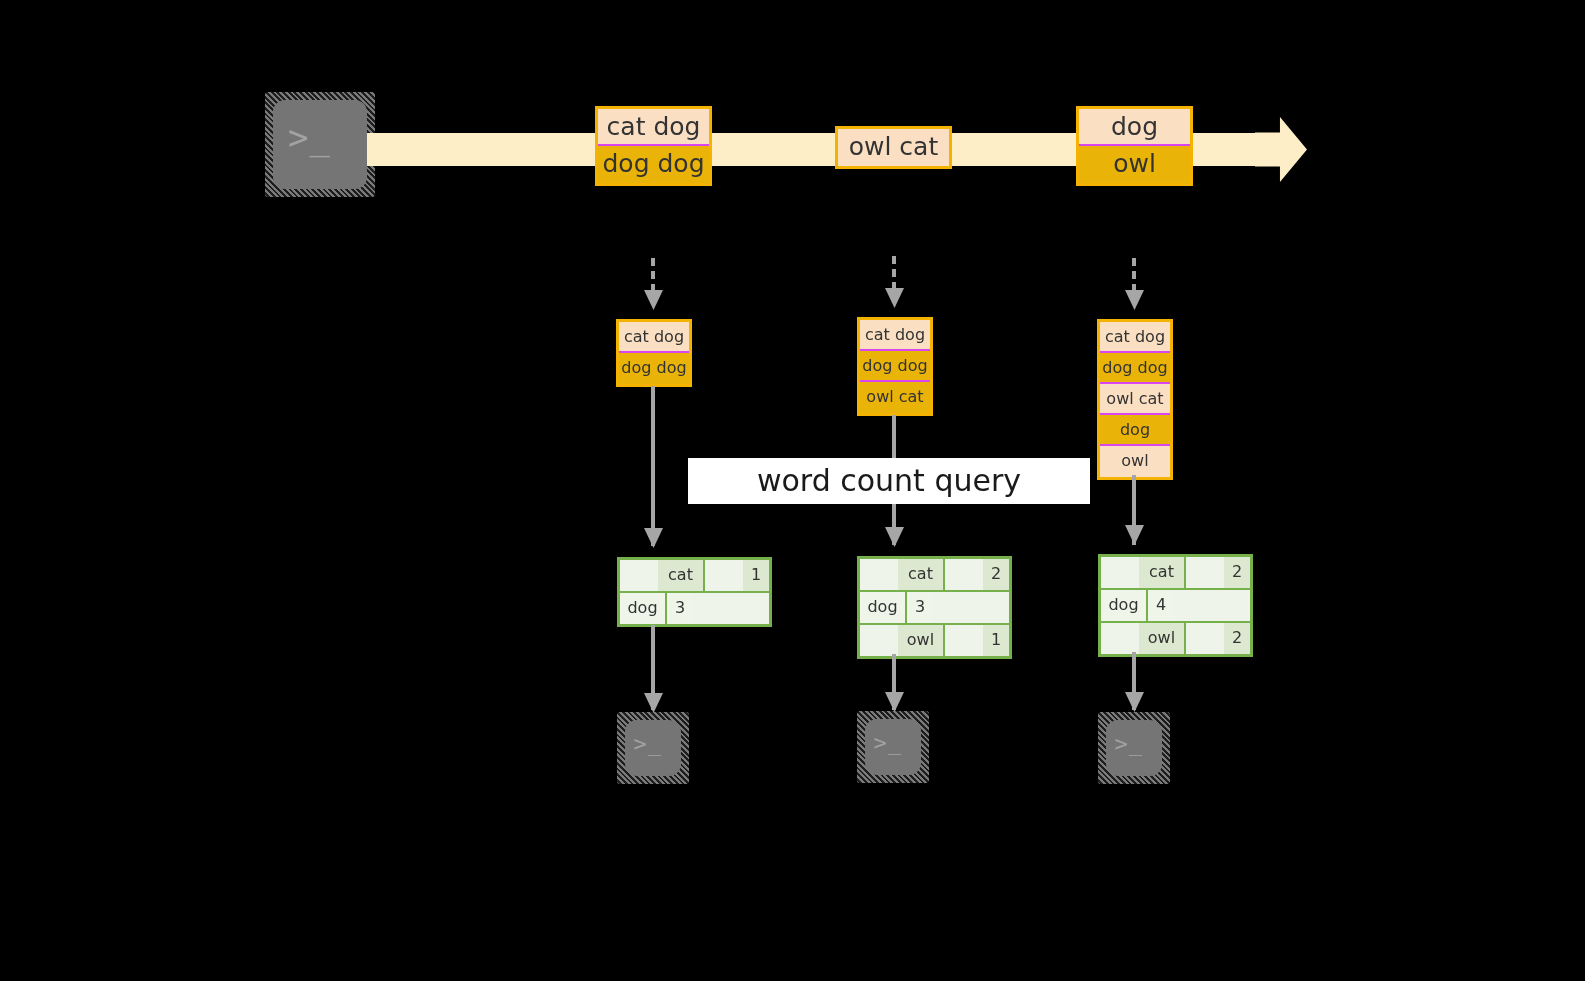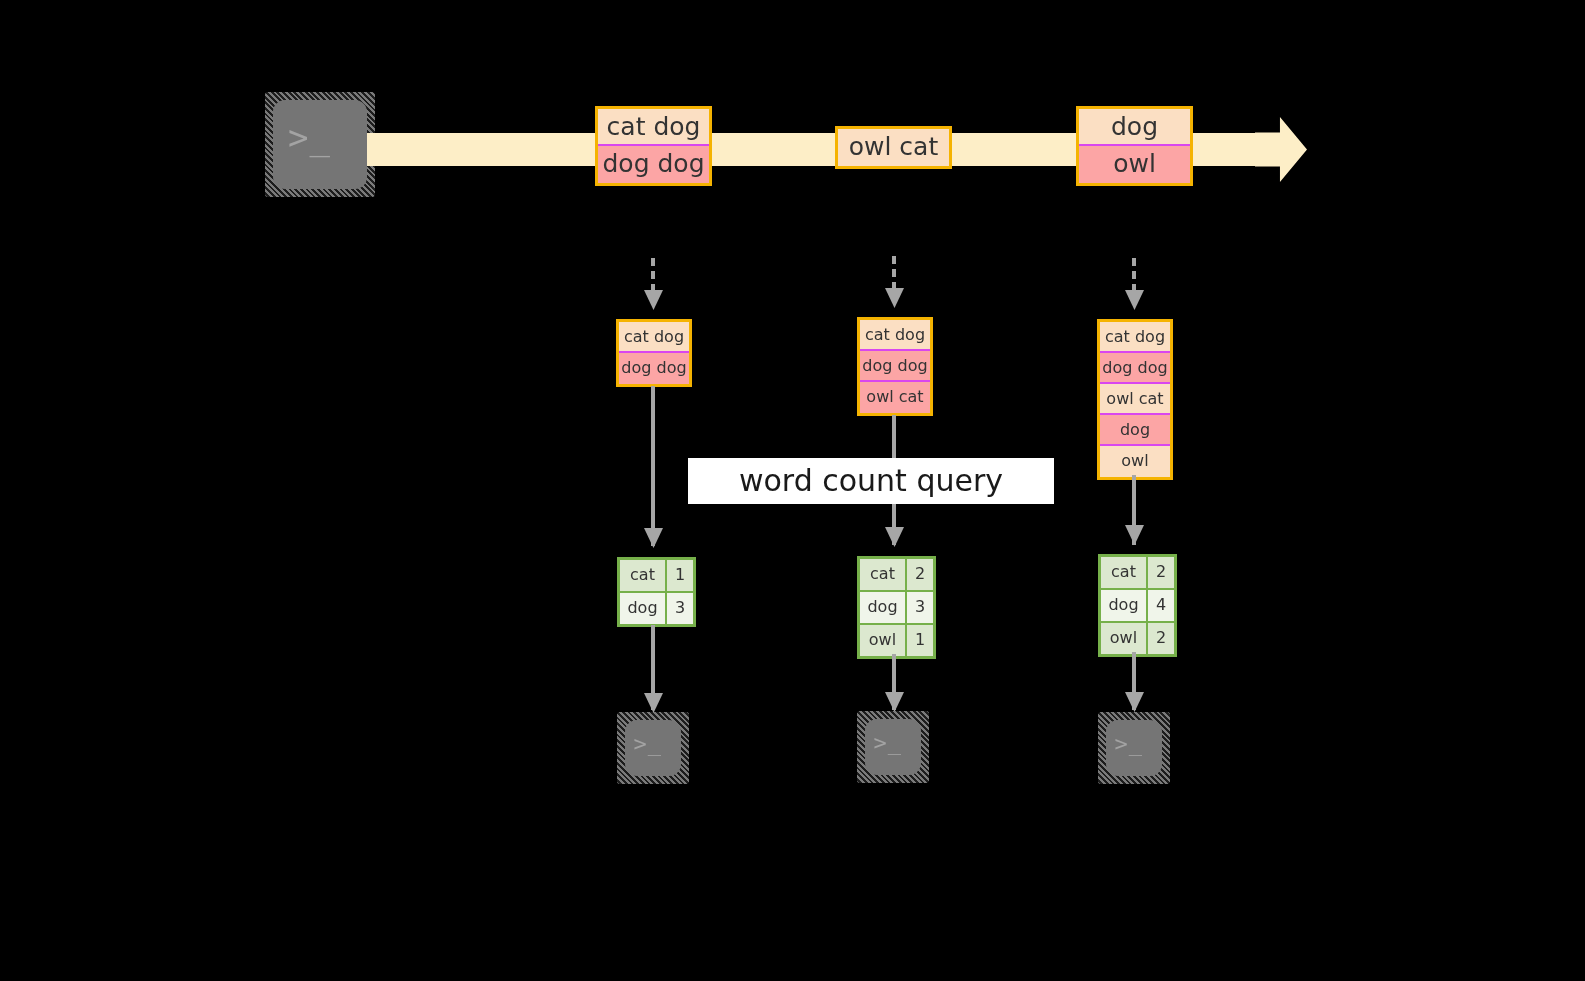--- a/index.html
+++ b/index.html
@@ -69,21 +69,21 @@
   }
   .rec-row {
     border-bottom: 2px solid #d946ef;
     text-align: center;
     color: #333;
     white-space: nowrap;
     overflow: hidden;
   }
   .rec-row:last-child { border-bottom: none; }
   .rec-row.dark { background: #fbdfc3; }
-  .rec-row.light { background: #fca5a5; }
+  .rec-row.light { background: #eab308; }
 
   
   .rec-big .rec-row {
     height: 37px; line-height: 35px; font-size: 25px;
   }
   .rec-b1 { left: 595px; top: 106px; width: 117px; }
   .rec-b2 { left: 835px; top: 126px; width: 117px; }
   .rec-b3 { left: 1076px; top: 106px; width: 117px; }
 
   
@@ -96,21 +96,21 @@
 
   
   .tbl {
     position: absolute;
     border: 3px solid #76b04a;
     background: #eef4e9;
     border-collapse: collapse;
   }
   .tbl-row { display: flex; border-bottom: 2px solid #76b04a; }
   .tbl-row:last-child { border-bottom: none; }
-  .tbl-row.dark .tbl-cell { background: #dce8cf; }
+  .tbl-row.dark .tbl-cell { background: #dce8cf; margin-left: 38px; }
   .tbl-row.light .tbl-cell { background: #f0f5ea; }
   .tbl-cell {
     height: 31px; line-height: 29px;
     font-size: 16px;
     color: #333;
     text-align: center;
     white-space: nowrap;
   }
   .tbl-cell.k { width: 47px; border-right: 2px solid #76b04a; }
   .tbl-cell.v { width: 26px; }
@@ -133,21 +133,21 @@
     position: absolute;
     width: 19px; height: 20px;
     background: #a6a6a6;
     clip-path: polygon(0% 0%, 100% 0%, 50% 100%);
   }
 
   
   .query-label {
     position: absolute;
     left: 688px; top: 458px;
-    width: 366px; height: 46px;
+    width: 402px; height: 46px;
     background: #ffffff;
     color: #1a1a1a;
     font-size: 30px;
     line-height: 46px;
     text-align: center;
     white-space: nowrap;
   }
 </style>
 </head>
 <body>

